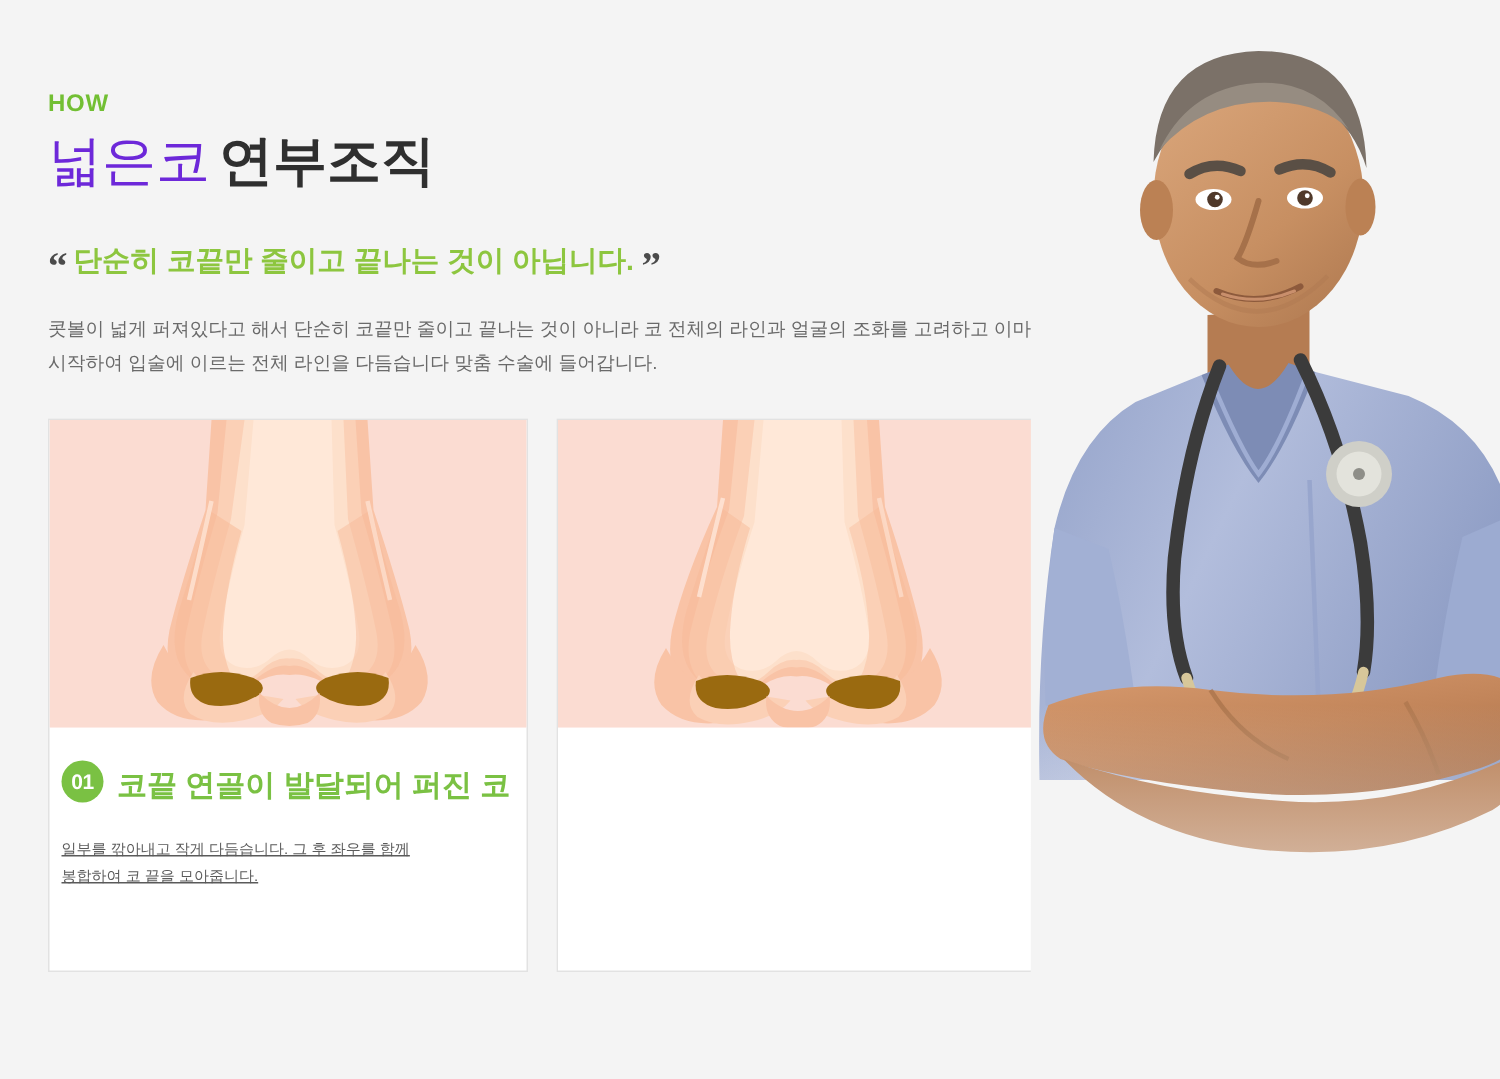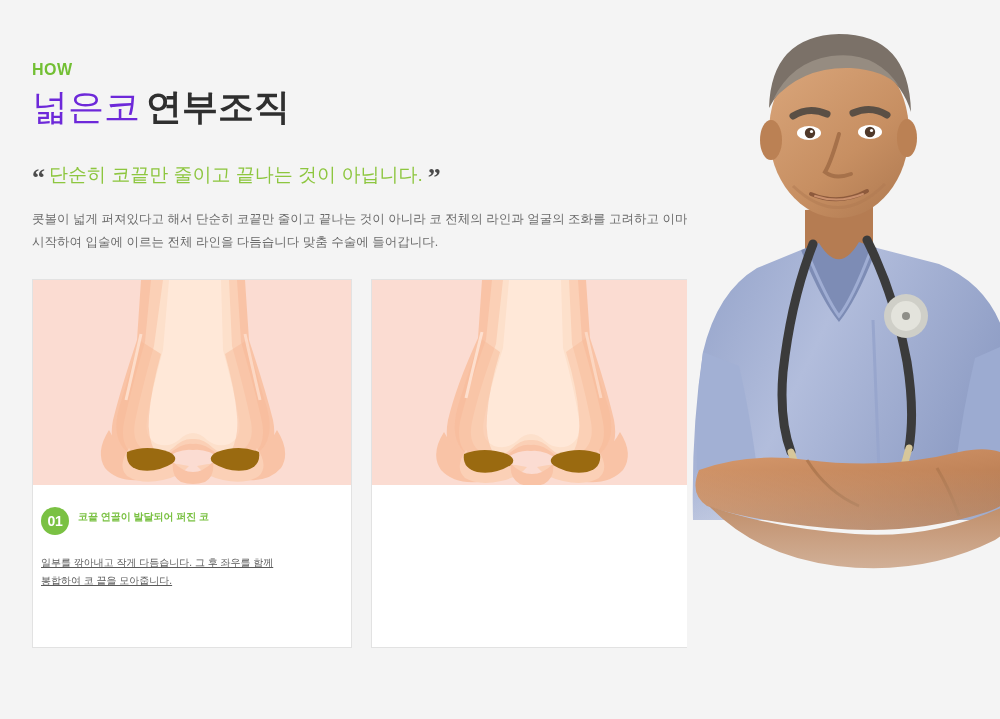--- a/index.html
+++ b/index.html
@@ -68,21 +68,21 @@
     font-size: 26px;
     font-weight: bold;
     color: #4b4b4b;
     line-height: 1;
     font-family: "Liberation Serif", "DejaVu Serif", serif;
   }
   .qmark.open { margin-right: 4px; margin-top: 2px; }
   .qmark.close { margin-left: 5px; margin-top: 2px; }
   .quote-text {
     font-size: 19px;
-    font-weight: normal;
+    font-weight: bold;
     color: #8dc63f;
     line-height: 1.25;
     white-space: nowrap;
   }
 
   
   .lead {
     position: absolute;
     left: 0;
     top: 208px;
@@ -136,21 +136,21 @@
     background: #7ac143;
     color: #ffffff;
     font-size: 14px;
     font-weight: bold;
     line-height: 28px;
     text-align: center;
     margin-right: 9px;
     letter-spacing: -0.3px;
   }
   .card-title {
-    font-size: 10px;
+    font-size: 20px;
     font-weight: bold;
     color: #7ac143;
     line-height: 1.45;
     padding-top: 3px;
   }
   .card-title span { display: block; white-space: nowrap; }
   .card-title span + span { margin-left: 6px; }
 
   .card-desc {
     margin-top: 19px;

